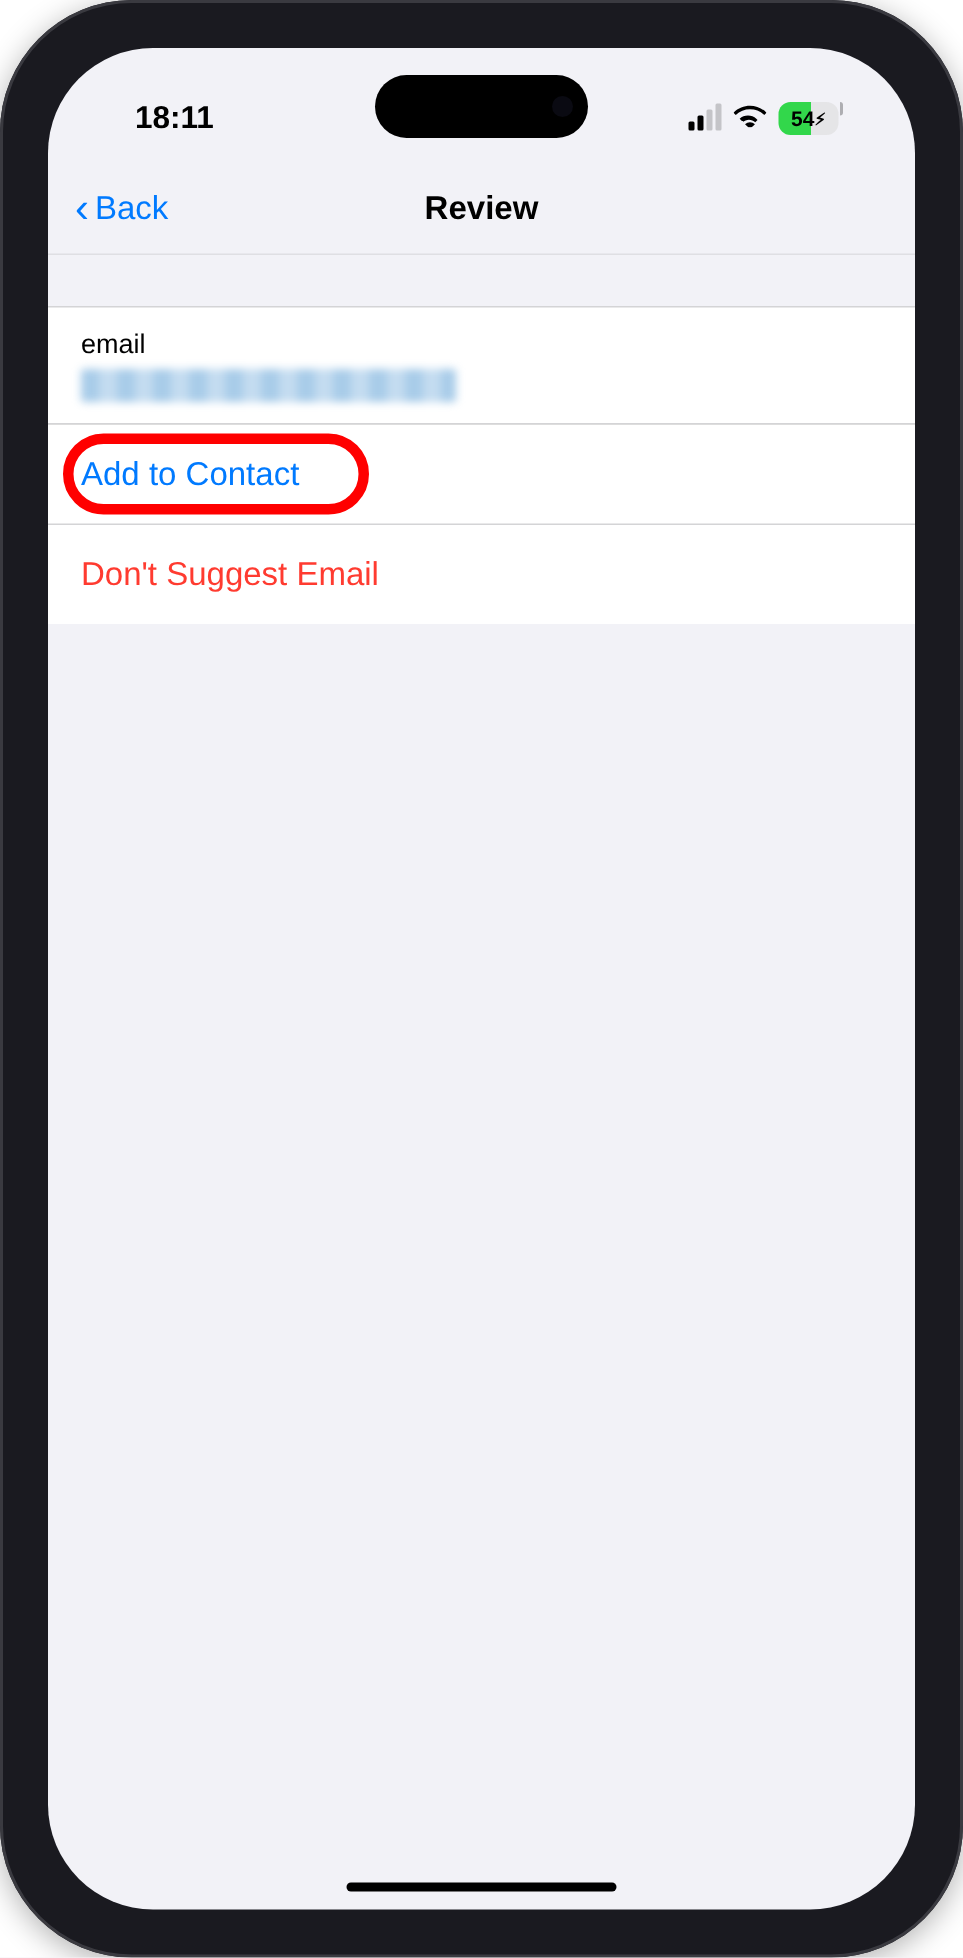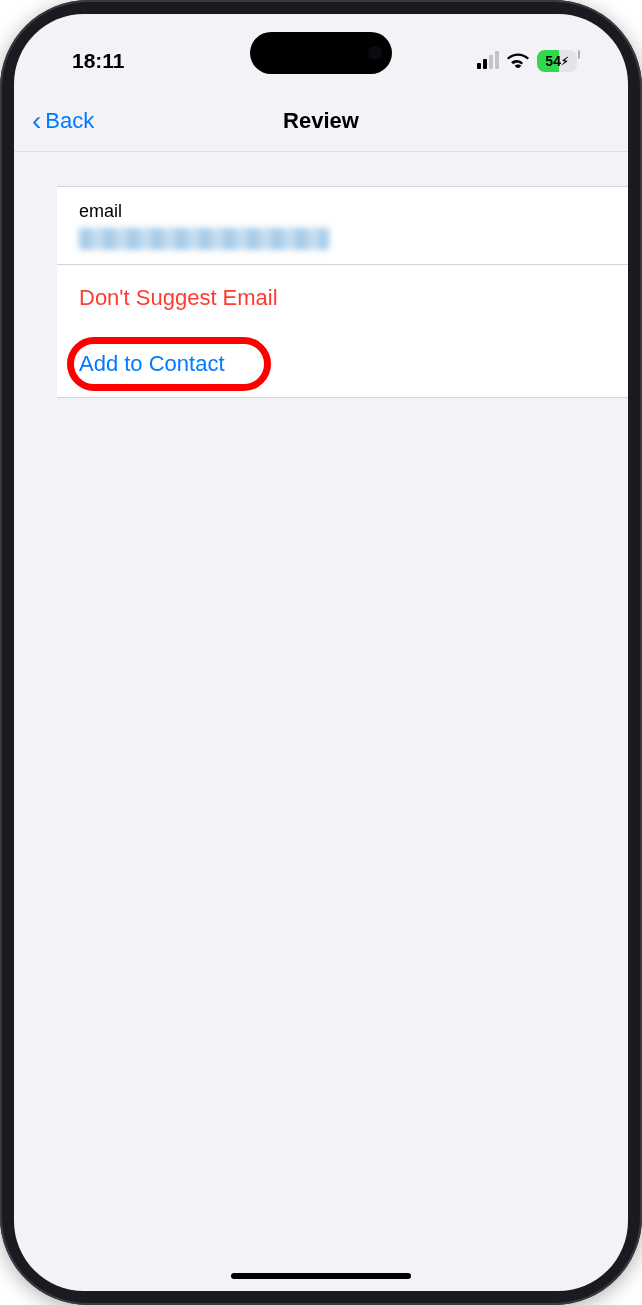--- a/index.html
+++ b/index.html
@@ -8,21 +8,21 @@
       background: #fff;
       display: flex;
       justify-content: center;
       padding: 0;
     }
     .phone-frame {
       width: 642px;
       height: 1305px;
       background: #1a1a20;
       border-radius: 88px;
-      padding: 14px;
+      padding: 32px;
       position: relative;
       box-shadow: inset 0 0 0 2px #3a3a40, 0 4px 20px rgba(0,0,0,0.3);
     }
     .screen {
       width: 100%;
       height: 100%;
       background: #f2f2f7;
       border-radius: 70px;
       overflow: hidden;
       position: relative;
@@ -139,21 +139,20 @@
       line-height: 1;
     }
     .nav-title {
       font-size: 22px;
       font-weight: 600;
       color: #000;
       text-align: right;
     }
     .content {
       background: #404040;
-      margin-left: 43px;
     }
     .group { margin-top: 34px; }
     .row {
       background: #fff;
       padding: 14px 22px;
       border-bottom: 0.5px solid #d4d4d6;
       position: relative;
     }
     .row:first-child { border-top: 0.5px solid #d4d4d6; }
     .email-label {
@@ -264,26 +263,26 @@
       </div>
       <div class="nav-title">Review</div>
     </div>
 
     <div class="content">
       <div class="group">
         <div class="row">
           <div class="email-label">email</div>
           <div class="redacted-email"></div>
         </div>
-        <div class="action-row dont-suggest">
-          <span>Don't Suggest Email</span>
-        </div>
         <div class="action-row add-to-contact" style="position:relative;">
           <span>Add to Contact</span>
           <div class="highlight-ring"></div>
         </div>
+        <div class="action-row dont-suggest">
+          <span>Don't Suggest Email</span>
+        </div>
       </div>
 
     </div>
 
     <div class="home-indicator"></div>
   </div>
 </div>
 
 </body></html>

